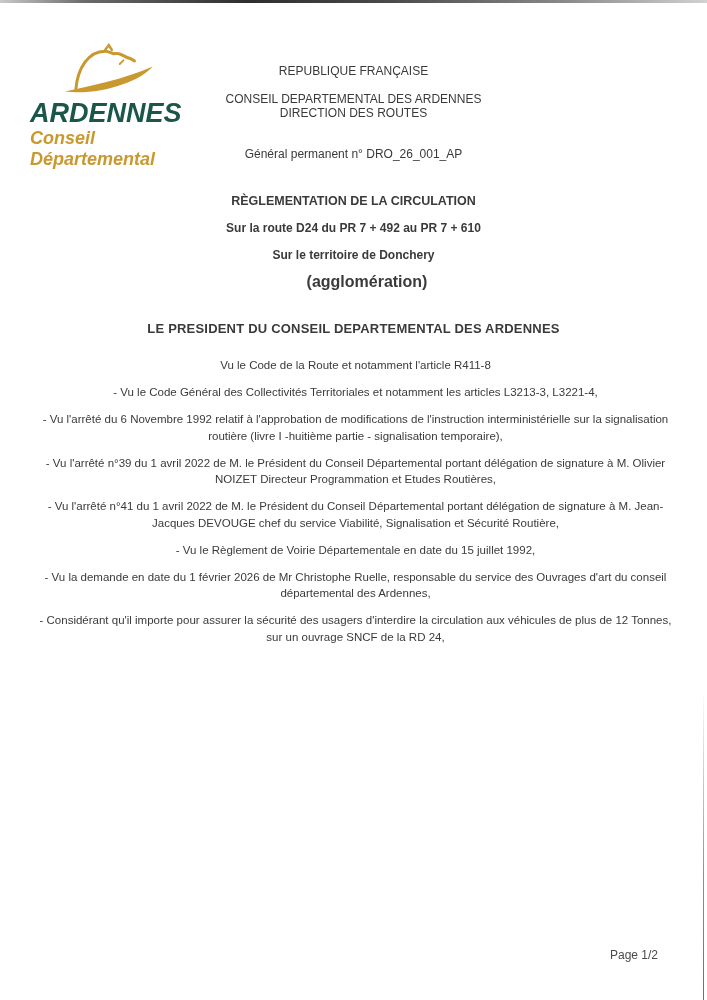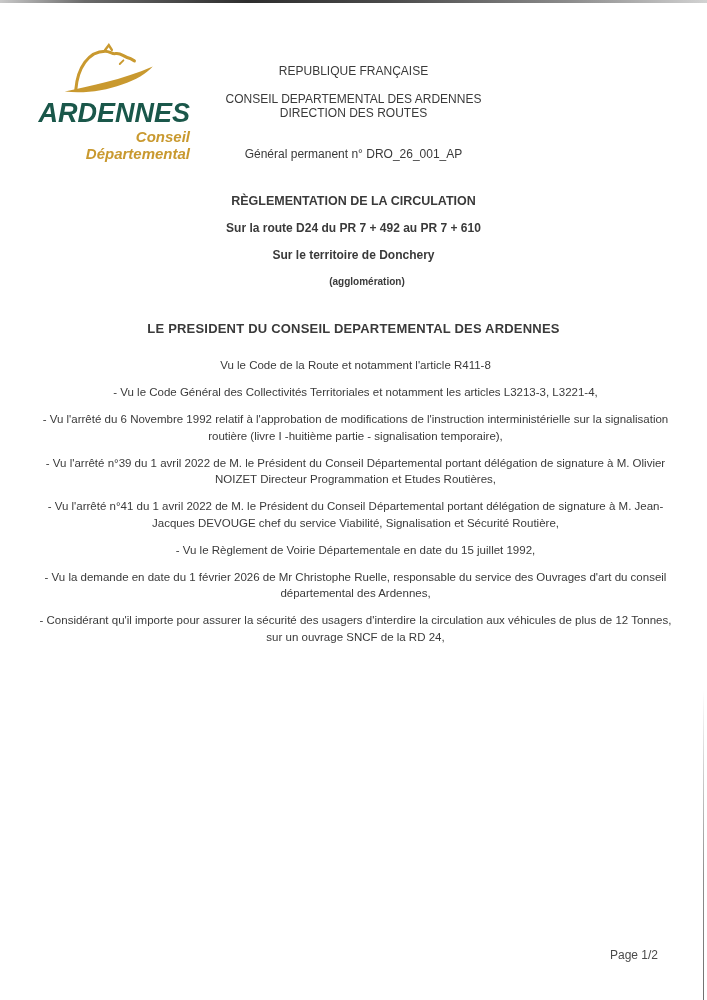--- a/index.html
+++ b/index.html
@@ -22,45 +22,45 @@
       #c9c9c9 0%, #6a6a6a 12%, #2e2e2e 35%, #4a4a4a 55%, #8a8a8a 80%, #d2d2d2 100%);
   }
   .scan-right-edge {
     position: absolute; right: 3px; top: 690px; bottom: 0; width: 1px;
     background: linear-gradient(to bottom, rgba(120,120,120,0), #8f8f8f 60%, #6f6f6f);
   }
 
   
   .logo {
     position: absolute; left: 30px; top: 42px; width: 160px;
-    text-align: right;
+    text-align: left;
   }
   .logo-art { display: block; margin: 0 auto; width: 132px; height: 58px; }
   .logo-title {
     font-size: 27px; font-weight: bold; font-style: italic;
     letter-spacing: 0px; color: #1a574a; line-height: 1;
     transform: scaleY(1.05);
   }
   .logo-subtitle {
-    font-size: 15px; font-style: italic; font-weight: bold;
+    font-size: 18px; font-style: italic; font-weight: bold;
     color: #c9992f; margin-top: 1px;
   }
 
   
   .header-center { text-align: center; padding-top: 64px; }
   .hdr-line { font-size: 12px; line-height: 14px; }
   .hdr-republic { }
   .hdr-department { margin-top: 14px; }
   .hdr-direction { }
 
   .order-ref { font-size: 12px; margin-top: 27px; line-height: 15px; }
   .order-title { font-size: 12.5px; font-weight: bold; margin-top: 32px; line-height: 15px; }
   .order-road { font-size: 12px; font-weight: bold; margin-top: 12px; line-height: 15px; }
   .order-territory { font-size: 12px; font-weight: bold; margin-top: 12px; line-height: 15px; }
-  .order-zone { font-size: 10px; font-weight: bold; margin-top: 11px; line-height: 15px; padding-left: 27px; }
+  .order-zone { font-size: 16px; font-weight: bold; margin-top: 11px; line-height: 15px; padding-left: 27px; }
 
   .main-title {
     text-align: center; font-size: 13px; font-weight: bold;
     margin-top: 32px; line-height: 16px; letter-spacing: 0.2px;
   }
 
   .body-text {
     padding: 20px 33px 0 37px;
   }
   .body-text p {

